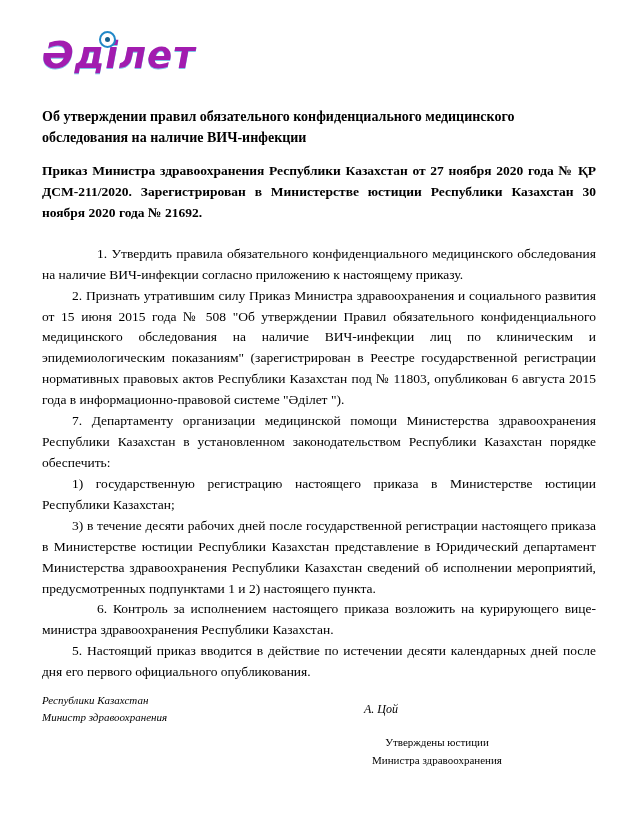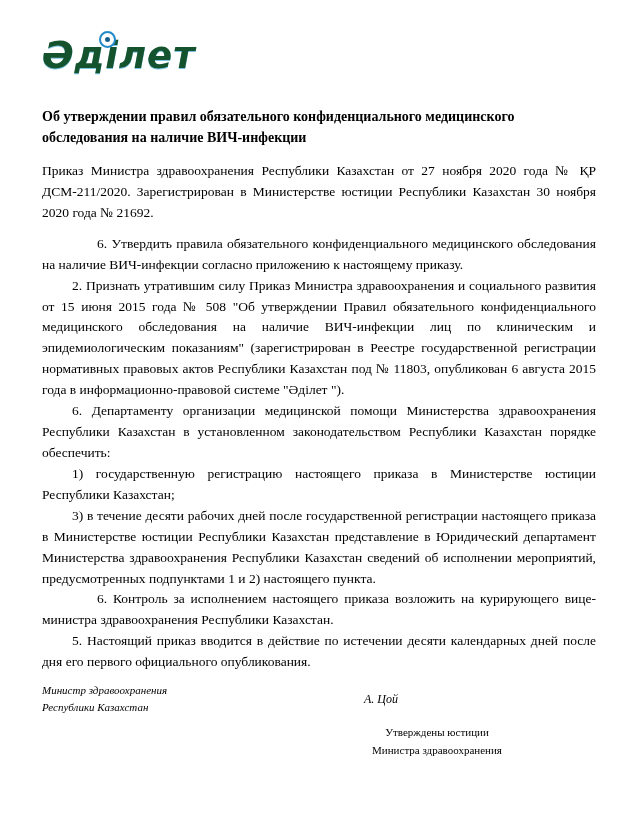--- a/index.html
+++ b/index.html
@@ -22,21 +22,21 @@
     position: relative;
     height: 52px;
     margin-bottom: 10px;
   }
   .logo-text {
     font-family: "DejaVu Sans", sans-serif;
     font-style: italic;
     font-weight: bold;
     font-size: 37px;
     letter-spacing: 1px;
-    color: #14532d;
+    color: #a21caf;
     text-shadow: 0 1px 0 #7cc4e6;
   }
   .logo-circle {
     position: absolute;
     left: 57px;
     top: -3px;
     width: 13px;
     height: 13px;
     border: 2.5px solid #2188c8;
     border-radius: 50%;
@@ -57,21 +57,22 @@
     line-height: 1.5;
     margin: 20px 0 13px 0;
   }
   .doc-body .para {
     font-size: 13.5px;
     line-height: 1.55;
     text-align: justify;
     margin: 0;
   }
   .doc-body .para.lead {
-    margin-bottom: 10px;
+    margin-bottom: 20px;
+    font-weight: bold;
   }
   .doc-body .para.indent-1 { text-indent: 30px; }
   .doc-body .para.indent-2 { text-indent: 55px; }
   .sig-row {
     display: flex;
     align-items: center;
     margin-top: 9px;
   }
   .sig-left {
     font-style: italic;
@@ -102,33 +103,33 @@
     <span class="logo-text">Әділет</span>
     <span class="logo-circle">
         <span class="logo-dot"></span>
       </span>
   </div>
 
   <h1 class="title">Об утверждении правил обязательного конфиденциального медицинского обследования на наличие ВИЧ-инфекции</h1>
 
   <div class="doc-body">
       <p class="para lead">Приказ Министра здравоохранения Республики Казахстан от 27 ноября 2020 года № ҚР ДСМ-211/2020. Зарегистрирован в Министерстве юстиции Республики Казахстан 30 ноября 2020 года № 21692.</p>
-      <p class="para indent-2">6. Утвердить правила обязательного конфиденциального медицинского обследования на наличие ВИЧ-инфекции согласно приложению к настоящему приказу.</p>
+      <p class="para indent-2">1. Утвердить правила обязательного конфиденциального медицинского обследования на наличие ВИЧ-инфекции согласно приложению к настоящему приказу.</p>
       <p class="para indent-1">2. Признать утратившим силу Приказ Министра здравоохранения и социального развития от 15 июня 2015 года № 508 "Об утверждении Правил обязательного конфиденциального медицинского обследования на наличие ВИЧ-инфекции лиц по клиническим и эпидемиологическим показаниям" (зарегистрирован в Реестре государственной регистрации нормативных правовых актов Республики Казахстан под № 11803, опубликован 6 августа 2015 года в информационно-правовой системе "Әділет ").</p>
-      <p class="para indent-1">6. Департаменту организации медицинской помощи Министерства здравоохранения Республики Казахстан в установленном законодательством Республики Казахстан порядке обеспечить:</p>
+      <p class="para indent-1">7. Департаменту организации медицинской помощи Министерства здравоохранения Республики Казахстан в установленном законодательством Республики Казахстан порядке обеспечить:</p>
       <p class="para indent-1">1) государственную регистрацию настоящего приказа в Министерстве юстиции Республики Казахстан;</p>
       <p class="para indent-1">3) в течение десяти рабочих дней после государственной регистрации настоящего приказа в Министерстве юстиции Республики Казахстан представление в Юридический департамент Министерства здравоохранения Республики Казахстан сведений об исполнении мероприятий, предусмотренных подпунктами 1 и 2) настоящего пункта.</p>
       <p class="para indent-2">6. Контроль за исполнением настоящего приказа возложить на курирующего вице-министра здравоохранения Республики Казахстан.</p>
       <p class="para indent-1">5. Настоящий приказ вводится в действие по истечении десяти календарных дней после дня его первого официального опубликования.</p>
     </div>
 
   <div class="sig-row">
     <div class="sig-left">
+      <div>Республики Казахстан</div>
       <div>Министр здравоохранения</div>
-      <div>Республики Казахстан</div>
     </div>
     <div class="sig-name">А. Цой</div>
   </div>
 
   <div class="approval">
     <div>Утверждены юстиции</div>
     <div>Министра здравоохранения</div>
   </div>
 
 </div>

